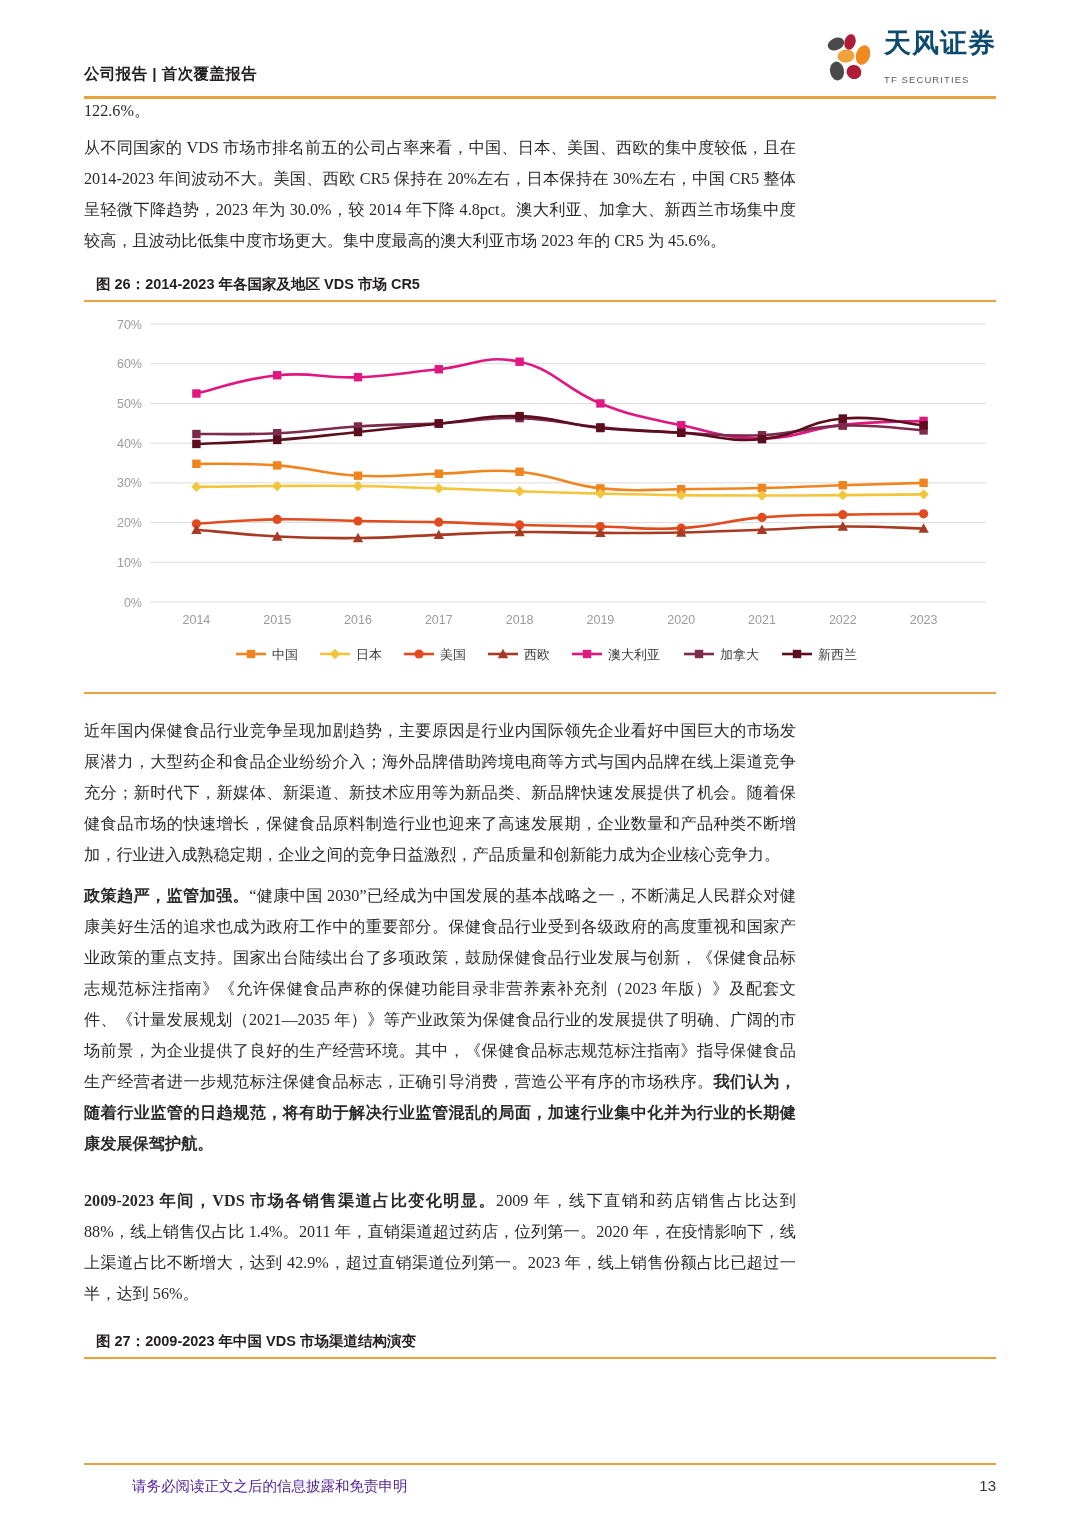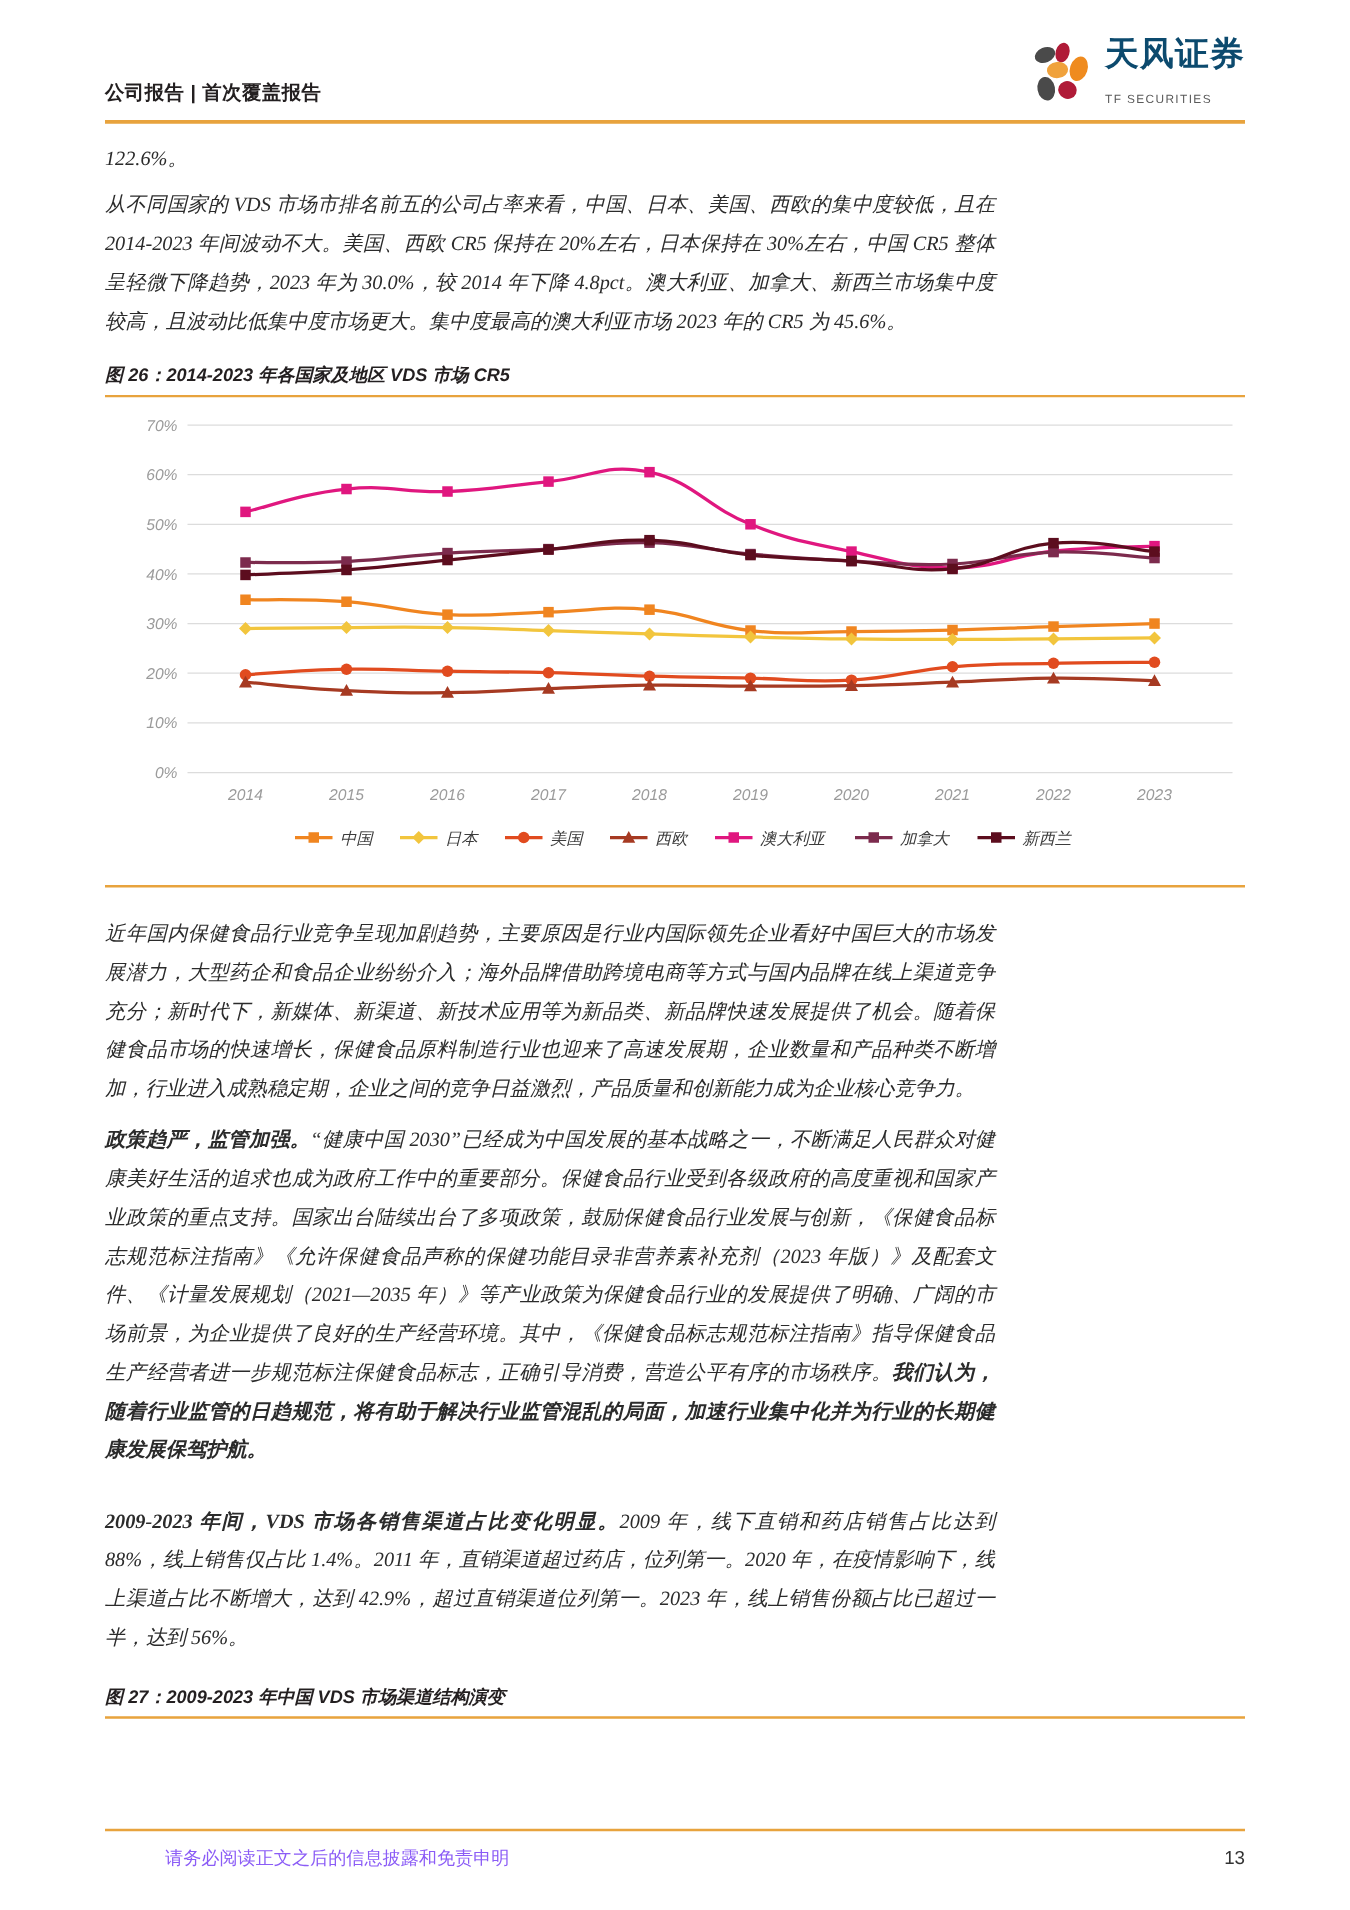--- a/index.html
+++ b/index.html
@@ -42,21 +42,21 @@
   .logo-text-cn {
     font-size: 27px; font-weight: bold; letter-spacing: 1px;
     color: #0c4a6e; line-height: 1; white-space: nowrap;
   }
   .logo-text-en {
     font-size: 9.5px; letter-spacing: 1.1px; color: #5a5a5a;
     margin-top: 17px; white-space: nowrap;
   }
 
   
-  .content { position: absolute; left: 84px; top: 112px; width: 912px; font-style: italic; }
+  .content { position: absolute; left: 84px; top: 96px; width: 912px; }
   p.body-text {
     margin: 0 0 0 0;
     font-size: 16.2px;
     line-height: 31px;
     text-align: justify;
     text-justify: inter-character;
     color: #2b2b2b;
     font-family: "Liberation Serif", "DejaVu Serif", serif;
   }
   .indent { margin-left: 200px; width: 712px; }
@@ -64,20 +64,21 @@
   b.bold-run { font-weight: bold; }
 
   
   .fig-caption-wrap { position: relative; width: 912px; }
   .fig-caption {
     font-size: 14.5px;
     font-weight: bold;
     color: #231f20;
     padding-bottom: 6px;
     white-space: nowrap;
+    margin-left: 12px;
   }
   .fig-rule { height: 2px; background: #e8a33d; width: 912px; }
 
   .fig-source {
     font-size: 12.5px;
     color: #8a8577;
     padding-top: 7px;
     white-space: nowrap;
   }
 
@@ -108,21 +109,21 @@
   
   .page-footer {
     position: absolute;
     left: 84px; bottom: 32px; width: 912px;
   }
   .footer-rule { height: 2.5px; background: #e8a33d; width: 912px; }
   .footer-row {
     display: flex; justify-content: space-between; align-items: baseline;
     padding-top: 12px;
   }
-  .footer-note { font-size: 14.5px; color: #8b5cf6; margin-left: 48px; }
+  .footer-note { font-size: 14.5px; color: #4c1d95; margin-left: 48px; }
   .footer-page { font-size: 15px; color: #333; }
 </style>
 </head>
 <body>
 
 <div class="page-header">
   <div class="header-title">公司报告 | 首次覆盖报告</div>
 
   <div class="logo-wrap">
     <svg class="logo-mark" viewBox="0 0 52 54">

